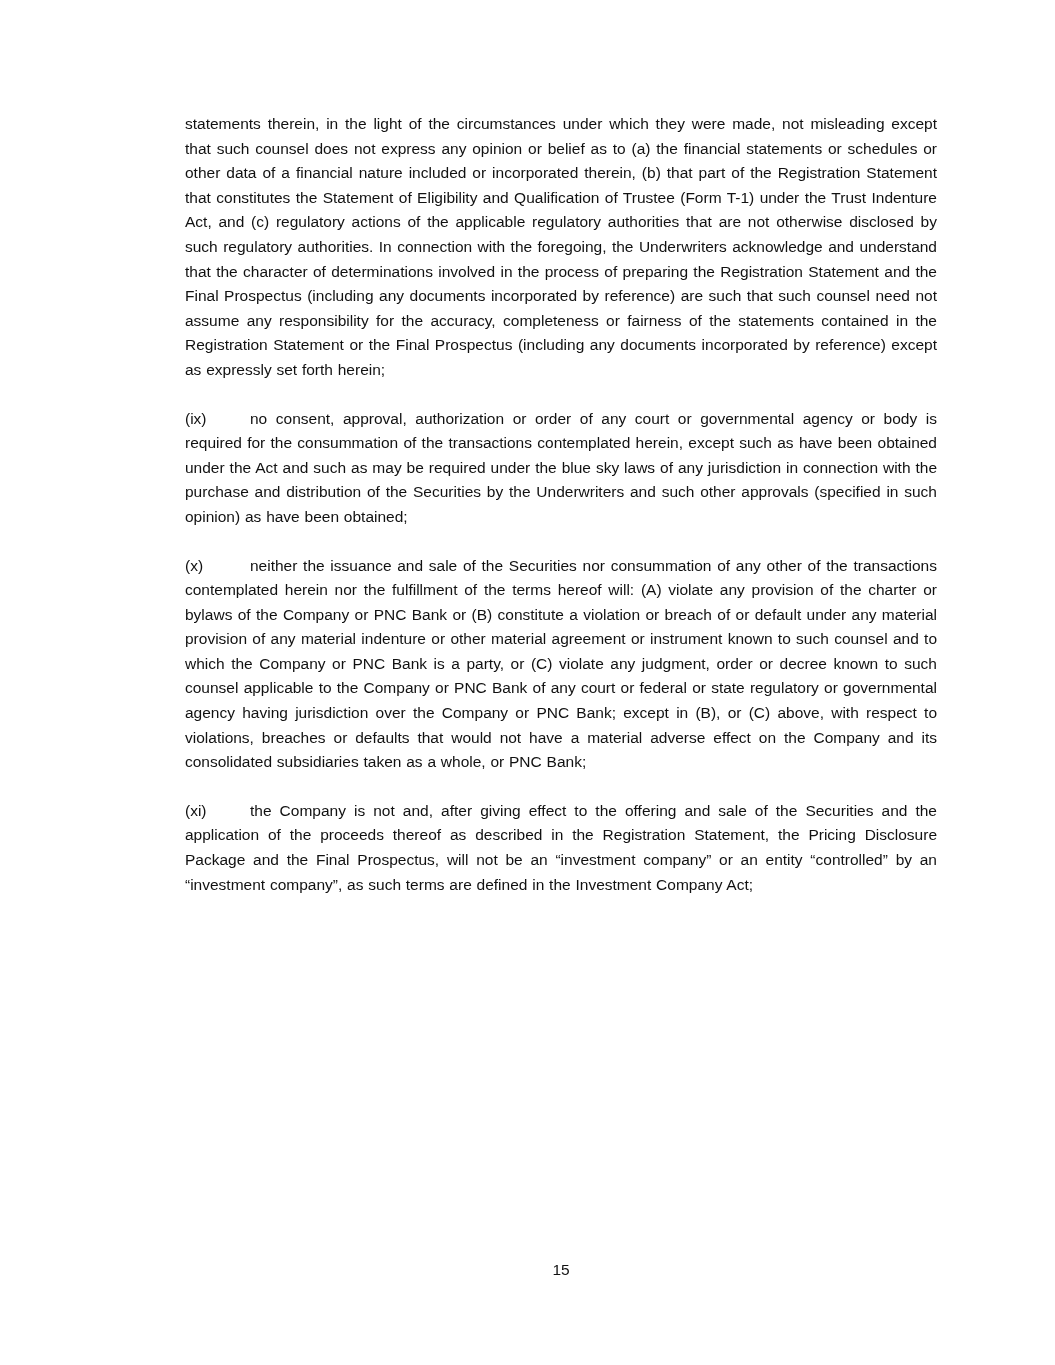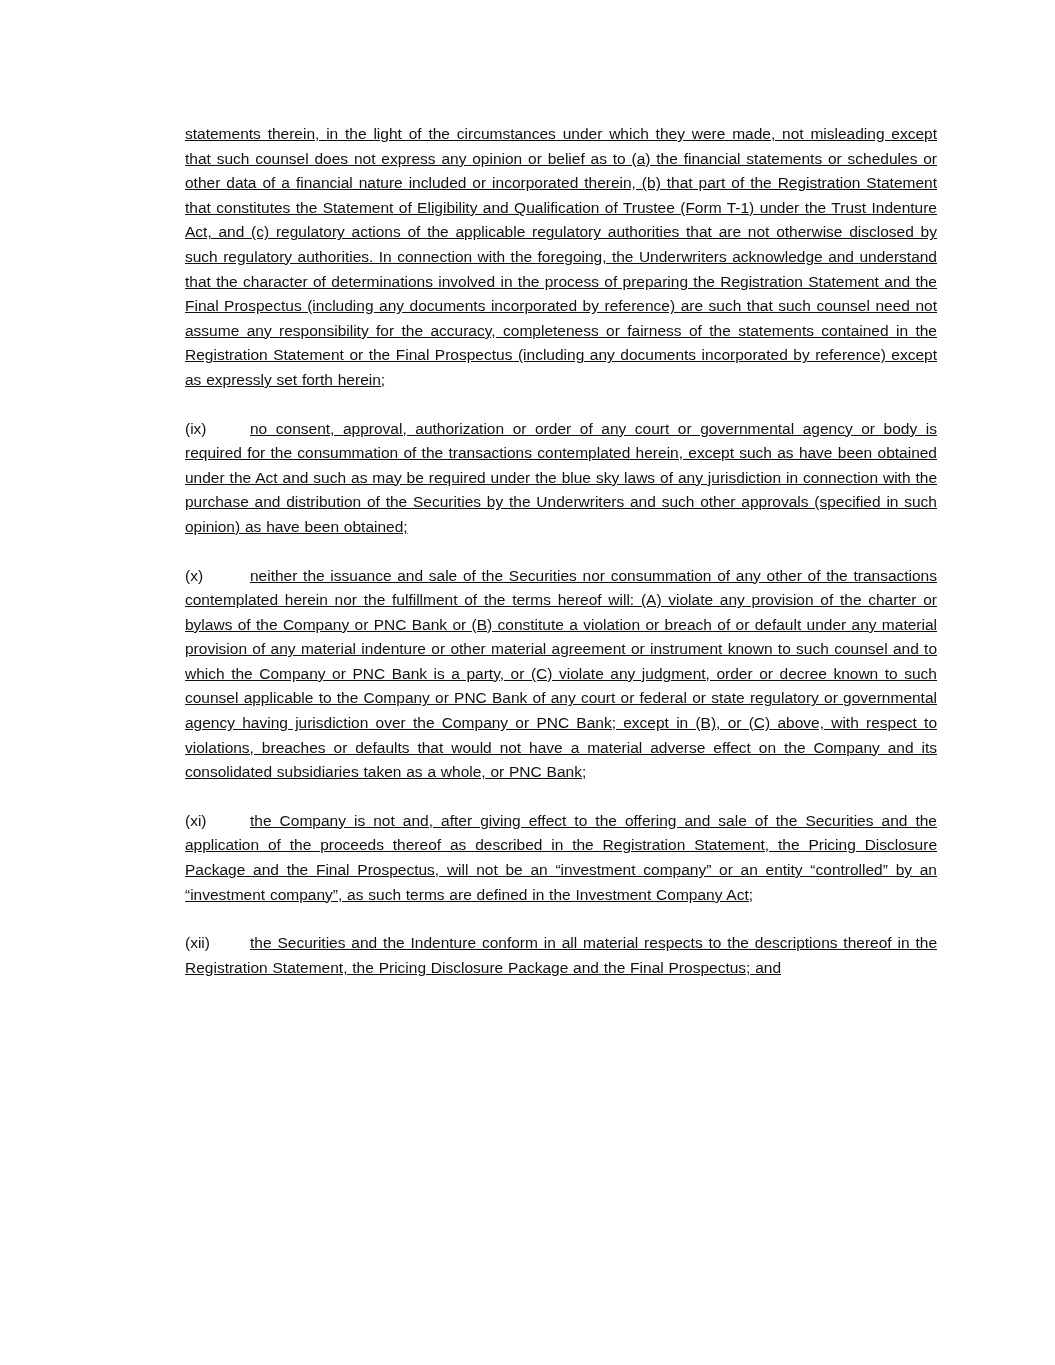--- a/index.html
+++ b/index.html
@@ -12,23 +12,22 @@
     width: 1055px;
     height: 1365px;
     background: #ffffff;
     font-family: "Liberation Sans", sans-serif;
     color: #111111;
     box-sizing: border-box;
   }
   .content {
     position: absolute;
     left: 185px;
-    top: 122px;
+    top: 112px;
     width: 752px;
-    text-decoration: underline;
   }
   .para {
     font-size: 15.5px;
     line-height: 24.6px;
     text-align: justify;
     margin: 0 0 24px 0;
     word-spacing: 0.5px;
   }
   .para-label {
     display: inline-block;
@@ -53,18 +52,18 @@
 
     <p class="para"><span>statements therein, in the light of the circumstances under which they were made, not misleading except that such counsel does not express any opinion or belief as to (a) the financial statements or schedules or other data of a financial nature included or incorporated therein, (b) that part of the Registration Statement that constitutes the Statement of Eligibility and Qualification of Trustee (Form T-1) under the Trust Indenture Act, and (c) regulatory actions of the applicable regulatory authorities that are not otherwise disclosed by such regulatory authorities.  In connection with the foregoing, the Underwriters acknowledge and understand that the character of determinations involved in the process of preparing the Registration Statement and the Final Prospectus (including any documents incorporated by reference) are such that such counsel need not assume any responsibility for the accuracy, completeness or fairness of the statements contained in the Registration Statement or the Final Prospectus (including any documents incorporated by reference) except as expressly set forth herein;</span></p>
 
 
     <p class="para"><span class="para-label">(ix)</span><span>no consent, approval, authorization or order of any court or governmental agency or body is required for the consummation of the transactions contemplated herein, except such as have been obtained under the Act and such as may be required under the blue sky laws of any jurisdiction in connection with the purchase and distribution of the Securities by the Underwriters and such other approvals (specified in such opinion) as have been obtained;</span></p>
 
     <p class="para"><span class="para-label">(x)</span><span>neither the issuance and sale of the Securities nor consummation of any other of the transactions contemplated herein nor the fulfillment of the terms hereof will: (A) violate any provision of the charter or bylaws of the Company or PNC Bank or (B) constitute a violation or breach of or default under any material provision of any material indenture or other material agreement or instrument known to such counsel and to which the Company or PNC Bank is a party, or (C) violate any judgment, order or decree known to such counsel applicable to the Company or PNC Bank of any court or federal or state regulatory or governmental agency having jurisdiction over the Company or PNC Bank; except in (B), or (C) above, with respect to violations, breaches or defaults that would not have a material adverse effect on the Company and its consolidated subsidiaries taken as a whole, or PNC Bank;</span></p>
 
     <p class="para"><span class="para-label">(xi)</span><span>the Company is not and, after giving effect to the offering and sale of the Securities and the application of the proceeds thereof as described in the Registration Statement, the Pricing Disclosure Package and the Final Prospectus, will not be an “investment company” or an entity “controlled” by an “investment company”, as such terms are defined in the Investment Company Act;</span></p>
 
-    <p class="para"><span class="para-label">(xii)</span><span>the Securities and the Indenture conform in all material respects to the descriptions thereof in the Registration Statement, the Pricing Disclosure Package and the Final Prospectus; and</span></p>
 
 
   </div>
 
+  <div class="page-number">15</div>
 </div>
 
 </body></html>

